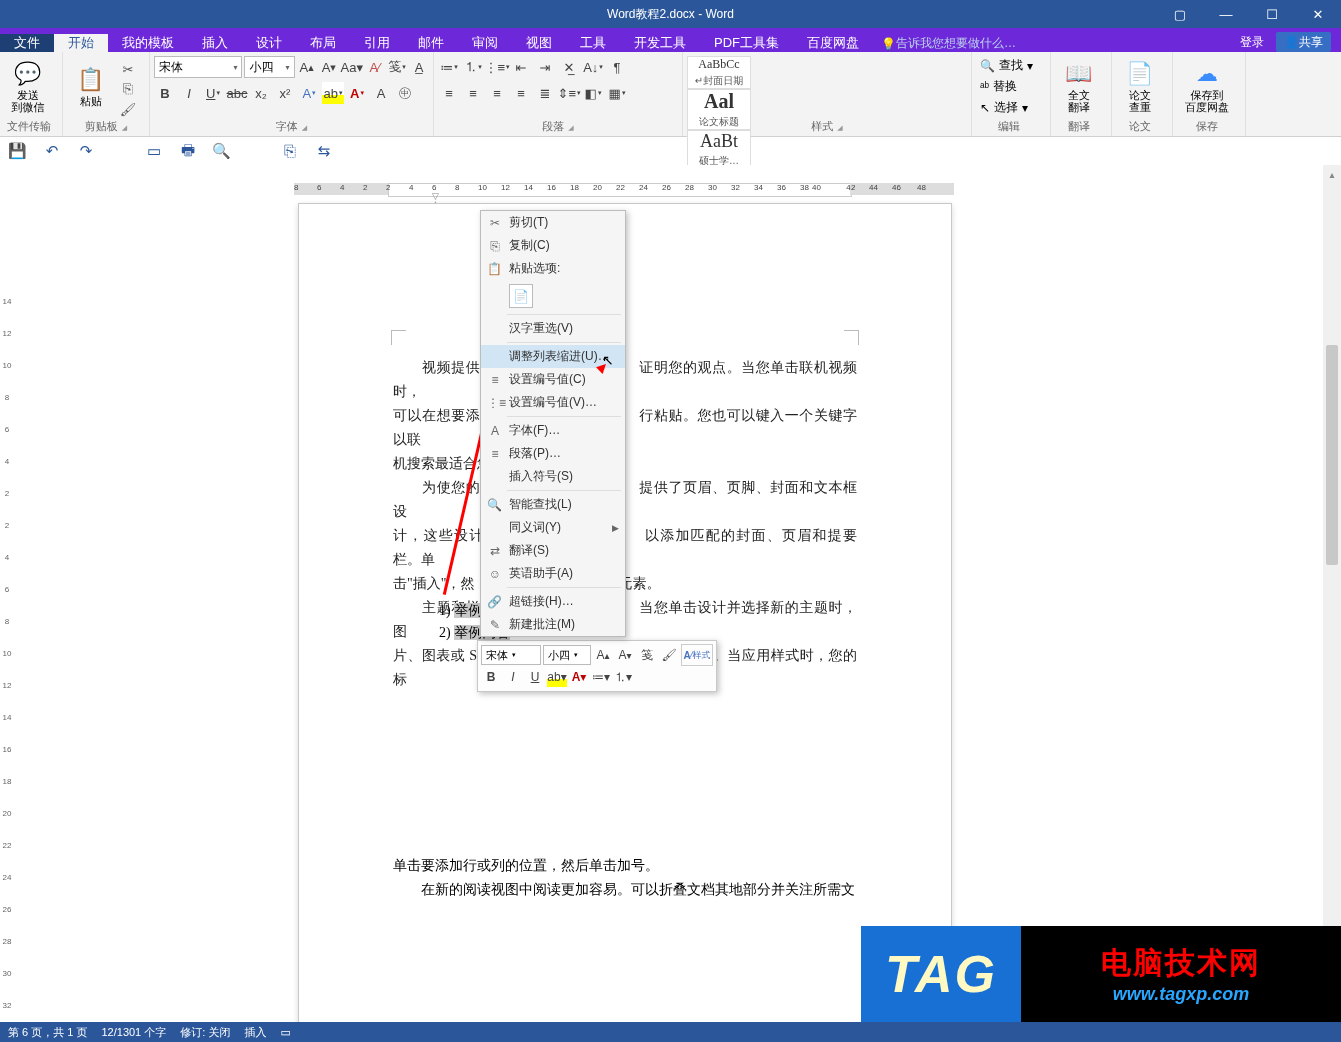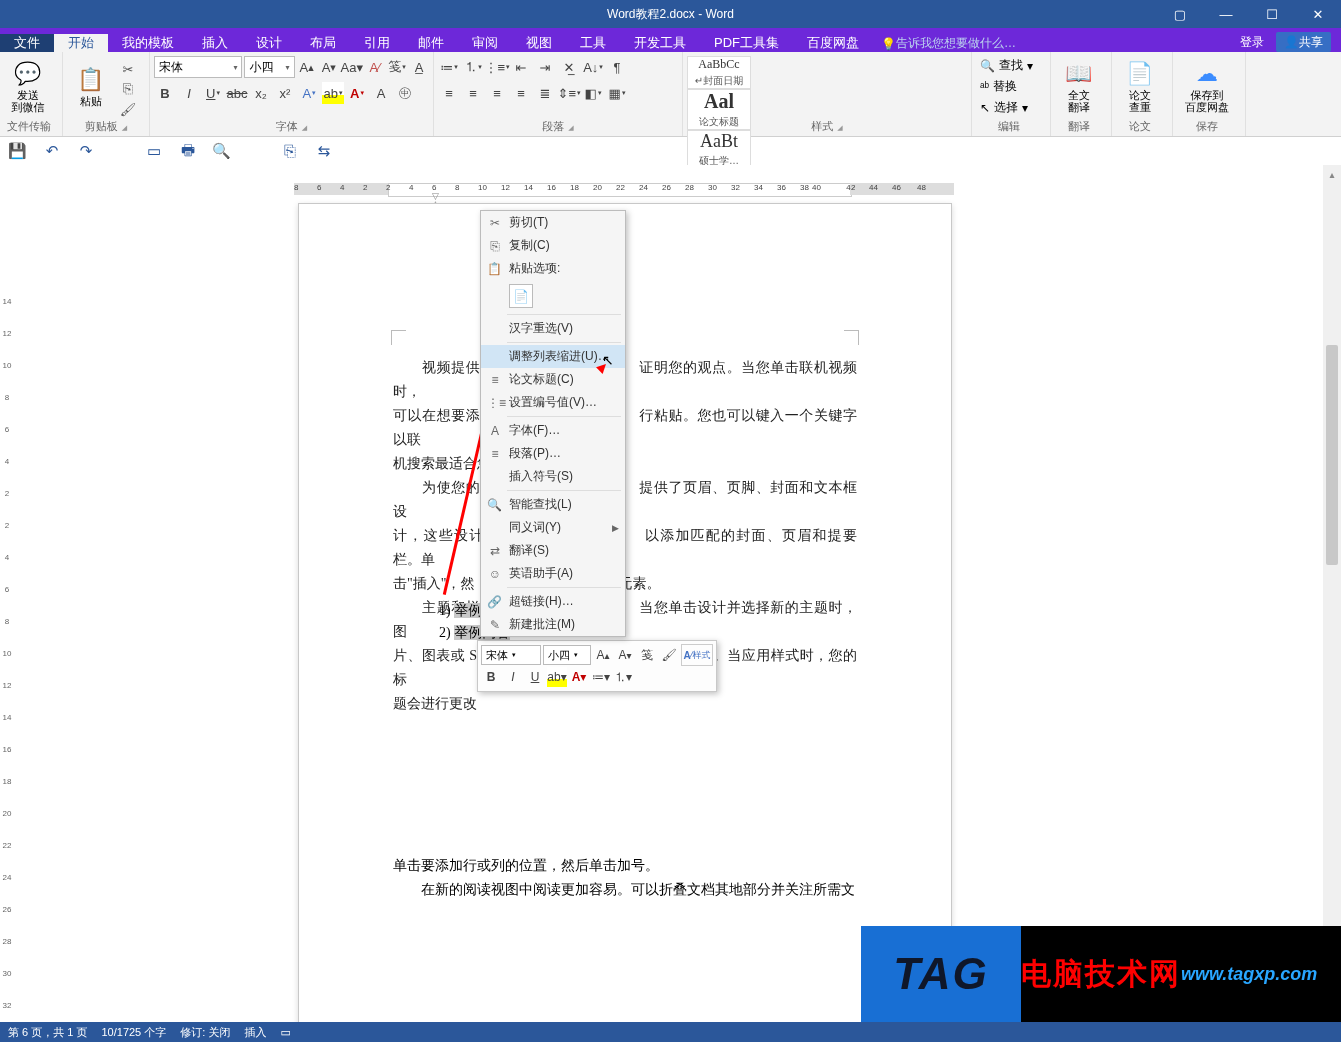--- a/index.html
+++ b/index.html
@@ -72,22 +72,22 @@
 .arrow-head{position:absolute;left:595px;top:358px;z-index:110;color:red;font-size:16px;transform:rotate(45deg)}
 .cursor-pointer{position:absolute;left:602px;top:352px;z-index:120;font-size:14px;color:#000}
 .mini-toolbar{position:absolute;left:477px;top:640px;background:#fdfdfd;border:1px solid #c8c8c8;box-shadow:2px 2px 6px rgba(0,0,0,.25);z-index:95;padding:3px}
 .mini-row{display:flex;gap:2px;align-items:center;height:22px}
 .mt-combo{border:1px solid #bbb;background:#fff;height:18px;padding:0 4px;display:flex;align-items:center;font-size:11px}
 .mt-combo .arrow{font-size:7px;margin-left:4px}
 .mt-btn{width:20px;height:20px;display:flex;align-items:center;justify-content:center;font-size:12px;color:#444}
 .mt-btn.sty{border:1px solid #ccc;width:26px;font-size:10px}
 .statusbar{position:absolute;left:0;right:0;bottom:0;height:20px;background:#2b579a;color:#fff;display:flex;align-items:center;font-size:11px;padding:0 8px;gap:14px}
 .tag-overlay{position:absolute;right:0;bottom:20px;height:96px;display:flex;z-index:200}
-.tag-blue{width:160px;background:#186fd4;color:#0f172a;display:flex;align-items:center;justify-content:center;font-size:44px;font-weight:900;font-style:italic;font-family:Arial,sans-serif;letter-spacing:2px}
-.tag-red{width:320px;background:#000;display:flex;flex-direction:row;align-items:center;justify-content:flex-start}
+.tag-blue{width:160px;background:#186fd4;color:#fef9c3;display:flex;align-items:center;justify-content:center;font-size:52px;font-weight:900;font-style:italic;font-family:Arial,sans-serif;letter-spacing:2px}
+.tag-red{width:320px;background:#000;display:flex;flex-direction:column;align-items:center;justify-content:center}
 .tag-red .l1{color:#ff0000;font-size:30px;font-weight:900;font-family:"Microsoft YaHei";letter-spacing:2px}
 .tag-red .l2{color:#29a6ff;font-size:18px;font-style:italic;font-weight:bold}
 .scrollbar-v{position:absolute;right:0;top:165px;bottom:20px;width:18px;background:#f0f0f0}
 .scroll-thumb{position:absolute;top:180px;height:220px;left:3px;right:3px;background:#c8c8c8;border-radius:2px}
 .scroll-arrow{position:absolute;left:0;right:0;height:18px;display:flex;align-items:center;justify-content:center;color:#888;font-size:10px}
 </style>
 </head>
 <body>
 
 <div class="titlebar">
@@ -355,21 +355,20 @@
     <div class="page-corner tr"></div>
     <div class="page-text">
       <div>　　<span>视频提供了</span><span style="display:inline-block;width:144px"></span><span>证明您的观点。当您单击联机视频时，</span></div>
       <div><span>可以在想要添加</span><span style="display:inline-block;width:144px"></span><span>行粘贴。您也可以键入一个关键字以联</span></div>
       <div><span>机搜索最适合您</span></div>
       <div>　　<span>为使您的文</span><span style="display:inline-block;width:144px"></span><span>提供了页眉、页脚、封面和文本框设</span></div>
       <div><span>计，这些设计可</span><span style="display:inline-block;width:144px"></span><span>以添加匹配的封面、页眉和提要栏。单</span></div>
       <div><span>击"插入"，然</span><span style="display:inline-block;width:144px"></span><span>元素。</span></div>
       <div>　　<span>主题和样式</span><span style="display:inline-block;width:144px"></span><span>当您单击设计并选择新的主题时，图</span></div>
       <div><span>片、图表或 Sr</span><span style="display:inline-block;width:144px"></span><span>匹配新的主题。当应用样式时，您的标</span></div>
-      <div><span>题会进行更改</span></div>
     </div>
     <div class="list-items">
       <div><span>1) </span><span class="hl">举例内容</span></div>
       <div><span>2) </span><span class="hl">举例内容</span></div>
     </div>
     <div class="lower-text">
       <div><span>单击要添加行或列的位置，然后单击加号。</span></div>
       <div>　　<span>在新的阅读视图中阅读更加容易。可以折叠文档其地部分并关注所需文</span></div>
     </div>
   </div>
@@ -400,21 +399,21 @@
       <span class="cicon"></span>
       <span>汉字重选(V)</span>
     </div>
     <div class="ctx-sep"></div>
     <div class="ctx-item hl">
       <span class="cicon"></span>
       <span>调整列表缩进(U)…</span>
     </div>
     <div class="ctx-item">
       <span class="cicon">≡</span>
-      <span>论文标题(C)</span>
+      <span>设置编号值(C)</span>
     </div>
     <div class="ctx-item">
       <span class="cicon">⋮≡</span>
       <span>设置编号值(V)…</span>
     </div>
     <div class="ctx-sep"></div>
     <div class="ctx-item">
       <span class="cicon">A</span>
       <span>字体(F)…</span>
     </div>
@@ -489,21 +488,21 @@
 </div>
 
 <div class="scrollbar-v">
   <div class="scroll-arrow" style="top:0">▴</div>
   <div class="scroll-thumb"></div>
   <div class="scroll-arrow" style="bottom:0">▾</div>
 </div>
 
 <div class="statusbar">
   <span>第 6 页，共 1 页</span>
-  <span>10/1725 个字</span>
+  <span>12/1301 个字</span>
   <span>修订: 关闭</span>
   <span>插入</span>
   <span>▭</span>
 </div>
 
 <div class="tag-overlay">
   <div class="tag-blue">TAG</div>
   <div class="tag-red">
     <div class="l1">电脑技术网</div>
     <div class="l2">www.tagxp.com</div>

